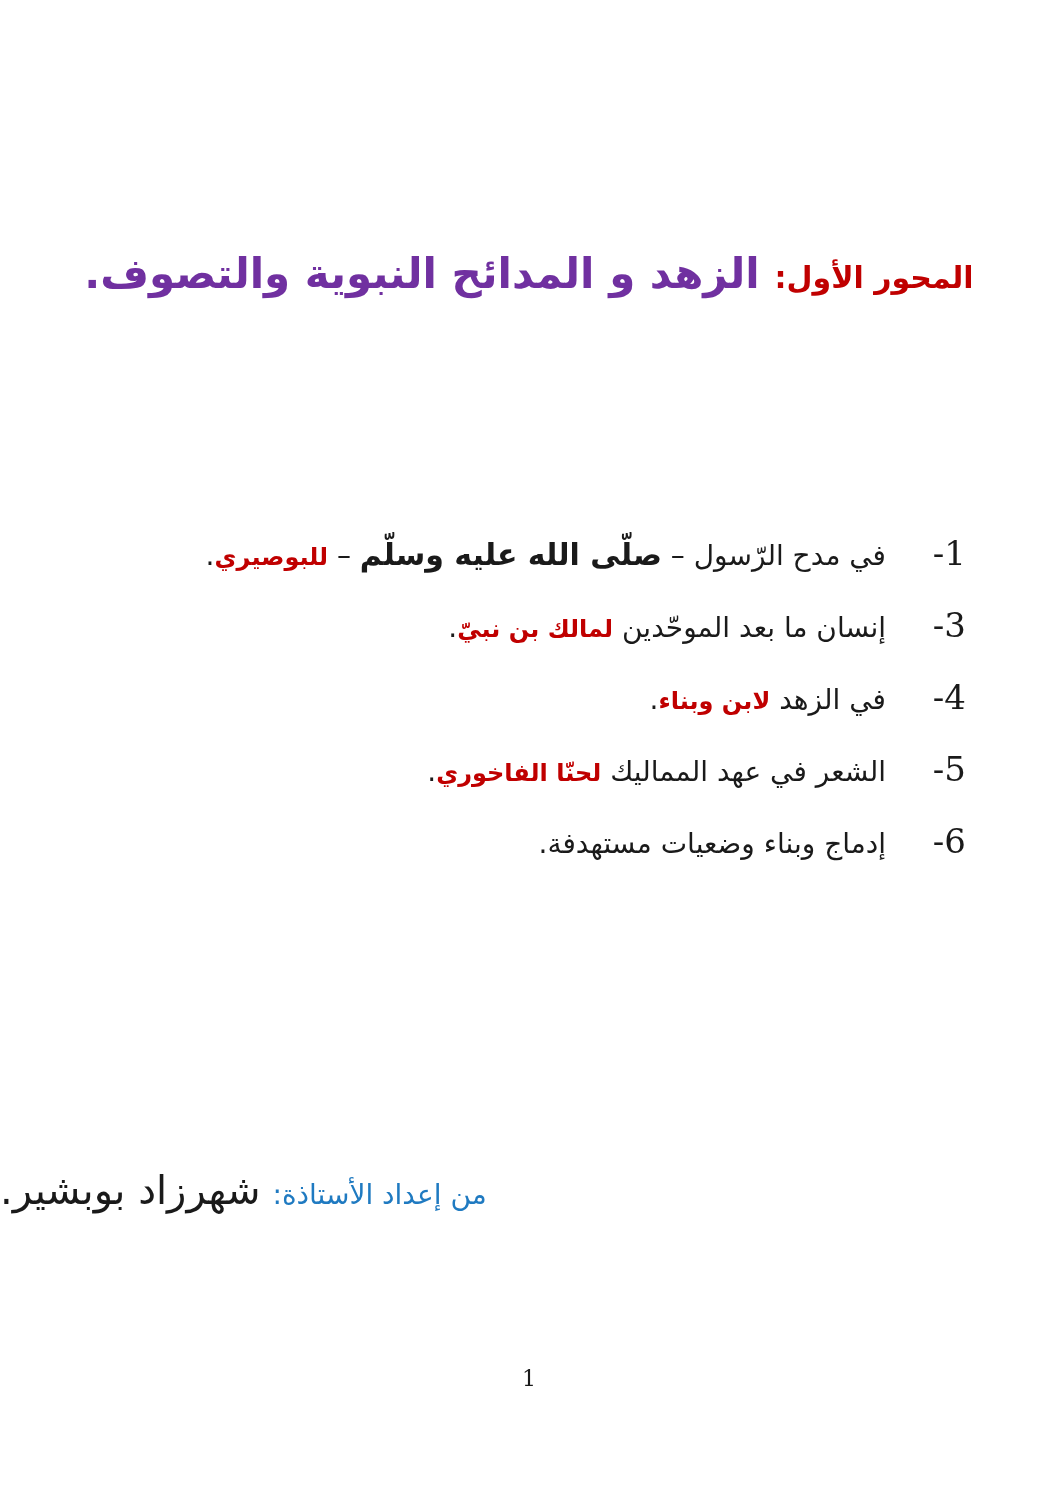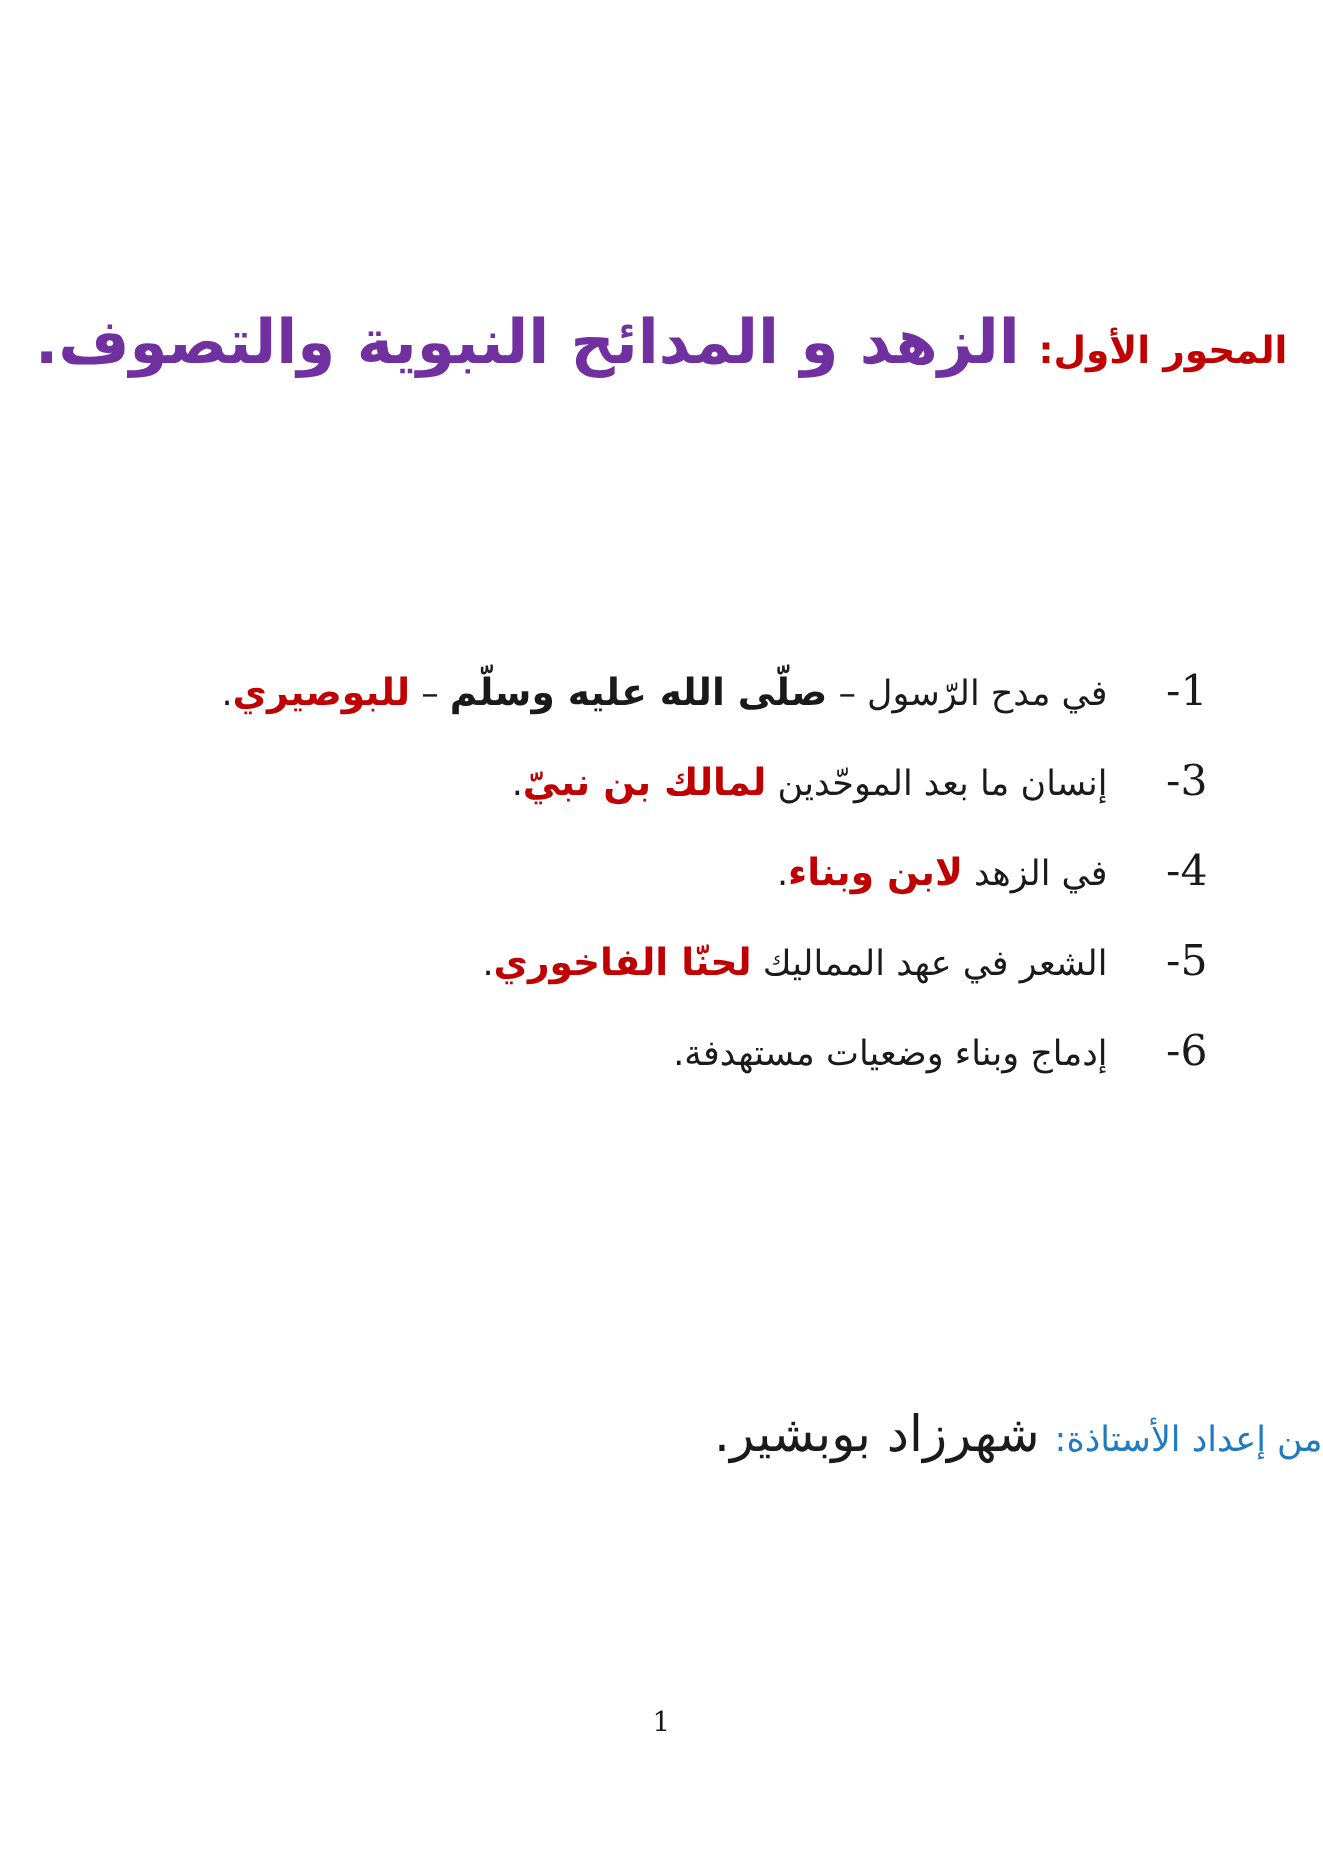--- a/index.html
+++ b/index.html
@@ -10,38 +10,38 @@
     font-family:"DejaVu Sans",sans-serif;
     overflow:hidden;
   }
   .page{position:absolute;inset:0;background:#ffffff;direction:rtl;}
 
   .title{
     position:absolute;top:232px;left:0;right:0;
     text-align:center;direction:rtl;line-height:84px;white-space:nowrap;
   }
   .title-prefix{color:var(--red);font-size:30px;font-weight:600;margin-left:15px;}
-  .title-main{color:var(--purple);font-size:49px;font-weight:bold;}
+  .title-main{color:var(--purple);font-size:42px;font-weight:bold;}
 
   .topics{
     position:absolute;top:517px;right:92px;left:40px;direction:rtl;
   }
   .topic-item{height:72px;line-height:72px;text-align:right;white-space:nowrap;}
   .marker{
     display:inline-block;width:46px;margin-left:34px;
     font-family:"DejaVu Serif",serif;font-size:34px;color:var(--ink);
     text-align:right;
   }
   .seg-normal{color:var(--ink);font-size:28px;}
   .seg-ornate{color:var(--ink);font-size:30px;font-weight:bold;text-align:right;}
-  .seg-red{color:var(--red);font-size:30px;font-weight:bold;}
+  .seg-red{color:var(--red);font-size:24px;font-weight:bold;}
 
   .footer{
-    position:absolute;top:1108px;left:0;right:0;
-    text-align:right;direction:rtl;line-height:80px;white-space:nowrap;
+    position:absolute;top:1156px;left:0;right:0;
+    text-align:left;direction:rtl;line-height:68px;white-space:nowrap;
   }
   .footer-label{color:var(--blue);font-size:28px;margin-left:12px;}
   .footer-name{color:var(--ink);font-size:40px;}
 
   .pagenum{
     position:absolute;top:1366px;left:0;right:0;
     text-align:center;
     font-family:"DejaVu Serif",serif;font-size:22px;color:var(--ink);
   }
 </style>

